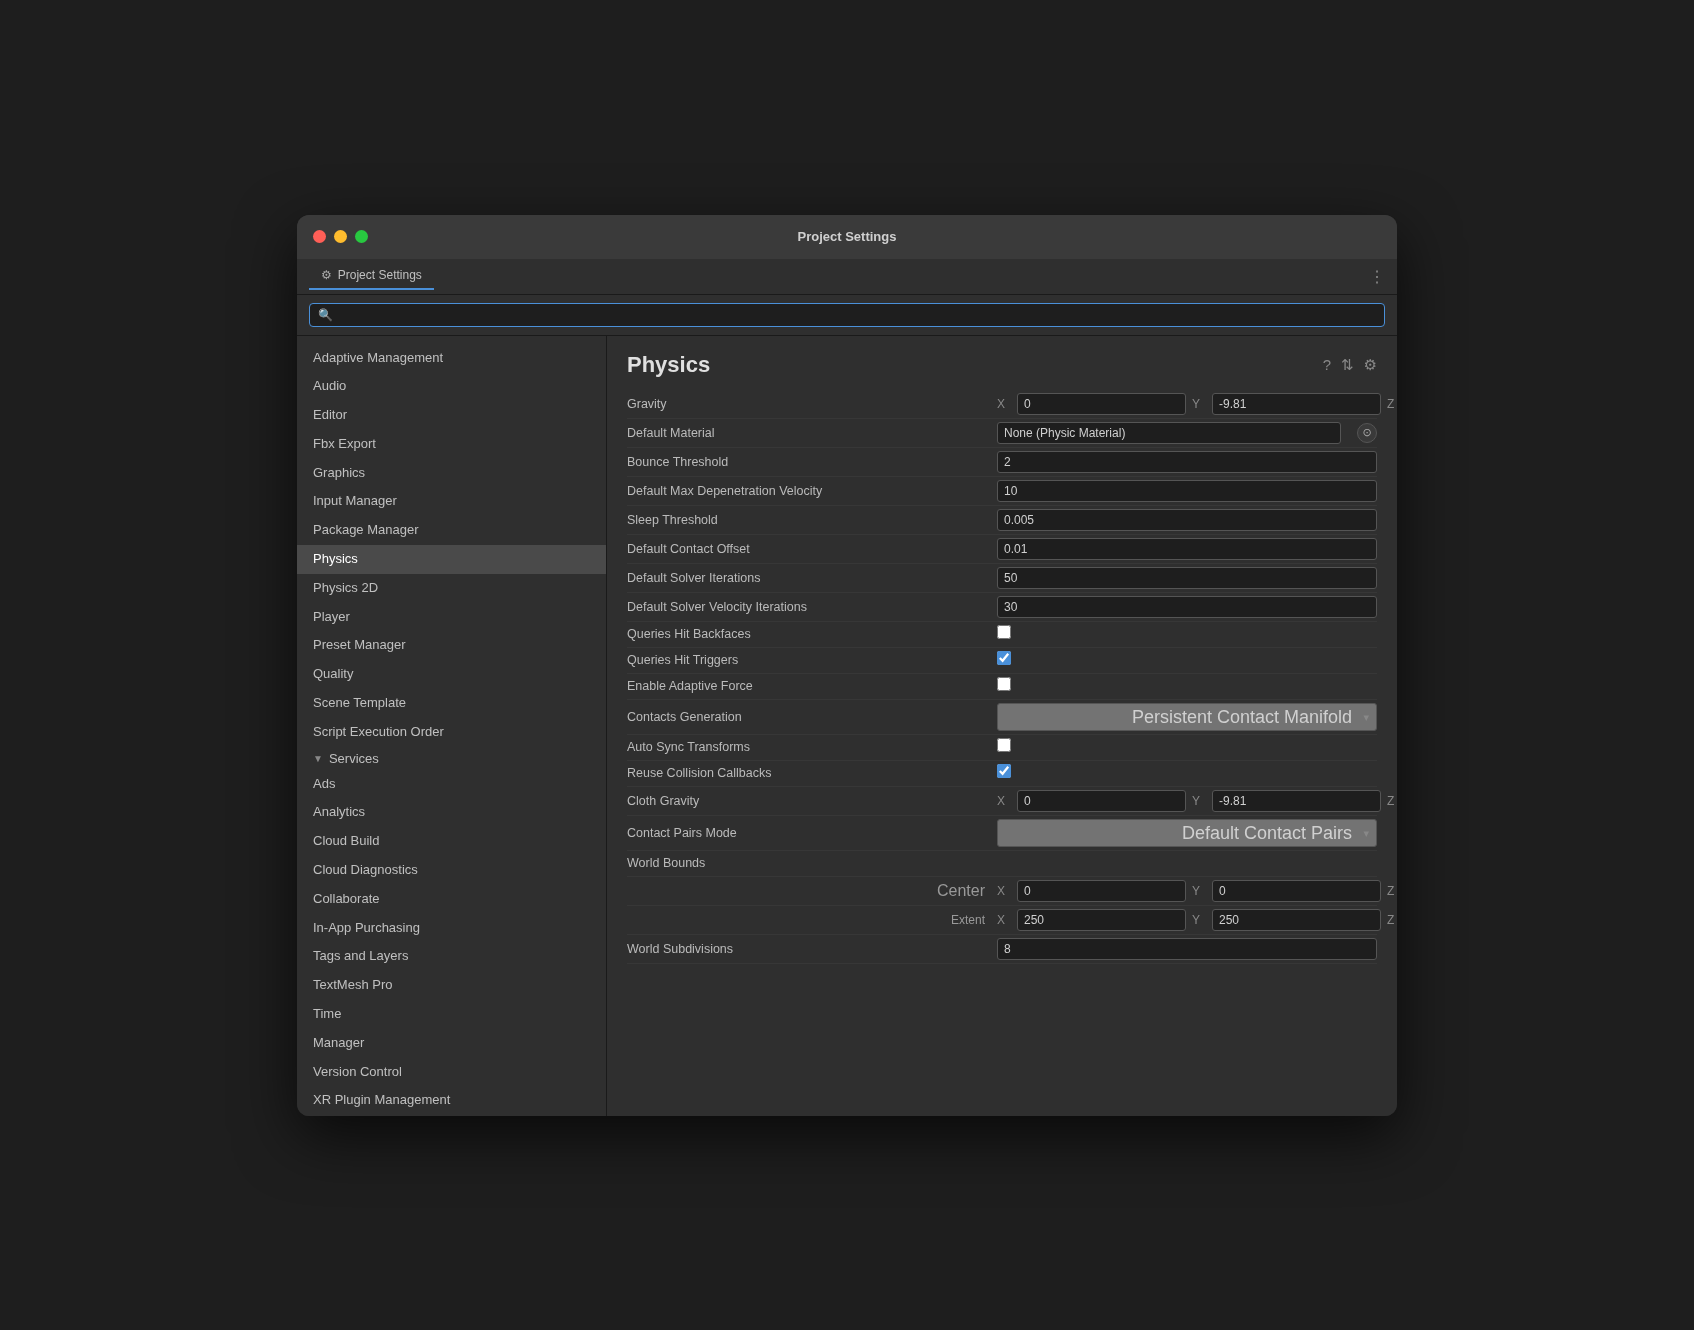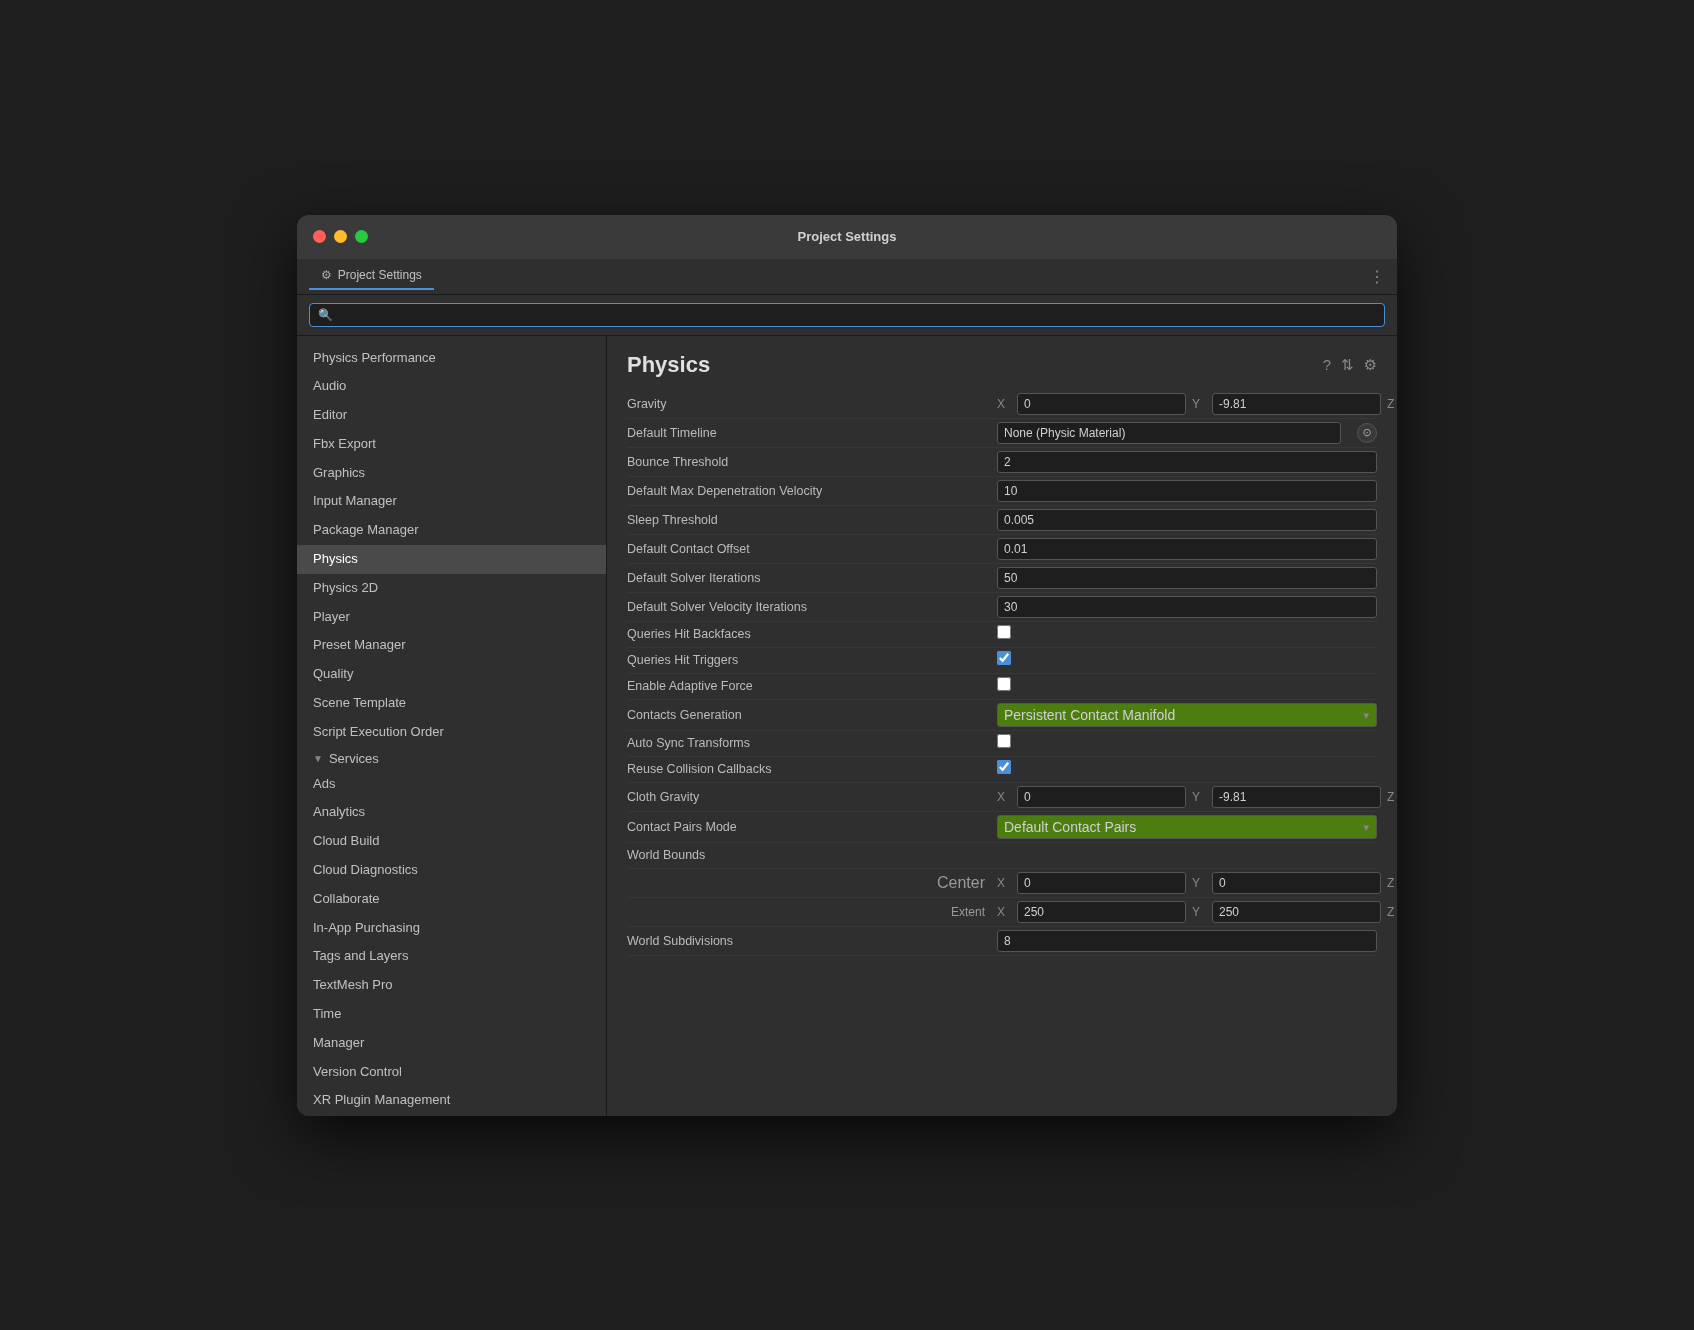--- a/index.html
+++ b/index.html
@@ -215,32 +215,33 @@
       flex: 1;
       outline: none;
     }
     .checkbox-input {
       width: 14px;
       height: 14px;
       accent-color: #4a90d9;
       cursor: pointer;
     }
     .select-input {
-      background: #4d7c0f;
+      background: #737373;
       border: 1px solid #555;
       border-radius: 3px;
       color: #d0d0d0;
-      font-size: 14px;
+      font-size: 18px;
       padding: 3px 24px 3px 6px;
       width: 100%;
       outline: none;
       appearance: none;
       -webkit-appearance: none;
       cursor: pointer;
       position: relative;
+      text-align: right;
     }
     .select-wrap {
       position: relative;
       width: 100%;
     }
     .select-wrap::after {
       content: '▾';
       position: absolute;
       right: 8px;
       top: 50%;
@@ -298,21 +299,21 @@
     <div class="search-input-wrap">
       <span class="search-icon">🔍</span>
       <input class="search-input" type="text" placeholder="" style="">
     </div>
   </div>
 
   <div class="main-content">
 
     <div class="sidebar">
 
-      <div class="sidebar-item">Physics Performance</div>
+      <div class="sidebar-item">Adaptive Management</div>
       <div class="sidebar-item">Audio</div>
       <div class="sidebar-item">Editor</div>
       <div class="sidebar-item">Fbx Export</div>
       <div class="sidebar-item">Graphics</div>
       <div class="sidebar-item">Input Manager</div>
       <div class="sidebar-item">Package Manager</div>
       <div class="sidebar-item active">Physics</div>
       <div class="sidebar-item">Physics 2D</div>
       <div class="sidebar-item">Player</div>
       <div class="sidebar-item">Preset Manager</div>
@@ -359,21 +360,21 @@
               <input class="xyz-input" type="text" value="0" style="">
               <span class="xyz-label">Y</span>
               <input class="xyz-input" type="text" value="-9.81" style="">
               <span class="xyz-label">Z</span>
 
             </div>
           </div>
         </div>
 
         <div class="setting-row">
-          <div class="setting-label">Default Timeline</div>
+          <div class="setting-label">Default Material</div>
           <div class="setting-value">
             <div class="default-material-row">
               <input class="text-input" type="text" value="None (Physic Material)" style="flex: 1 1 0%;">
               <button class="circle-btn">⊙</button>
             </div>
           </div>
         </div>
 
         <div class="setting-row">
           <div class="setting-label">Bounce Threshold</div>

